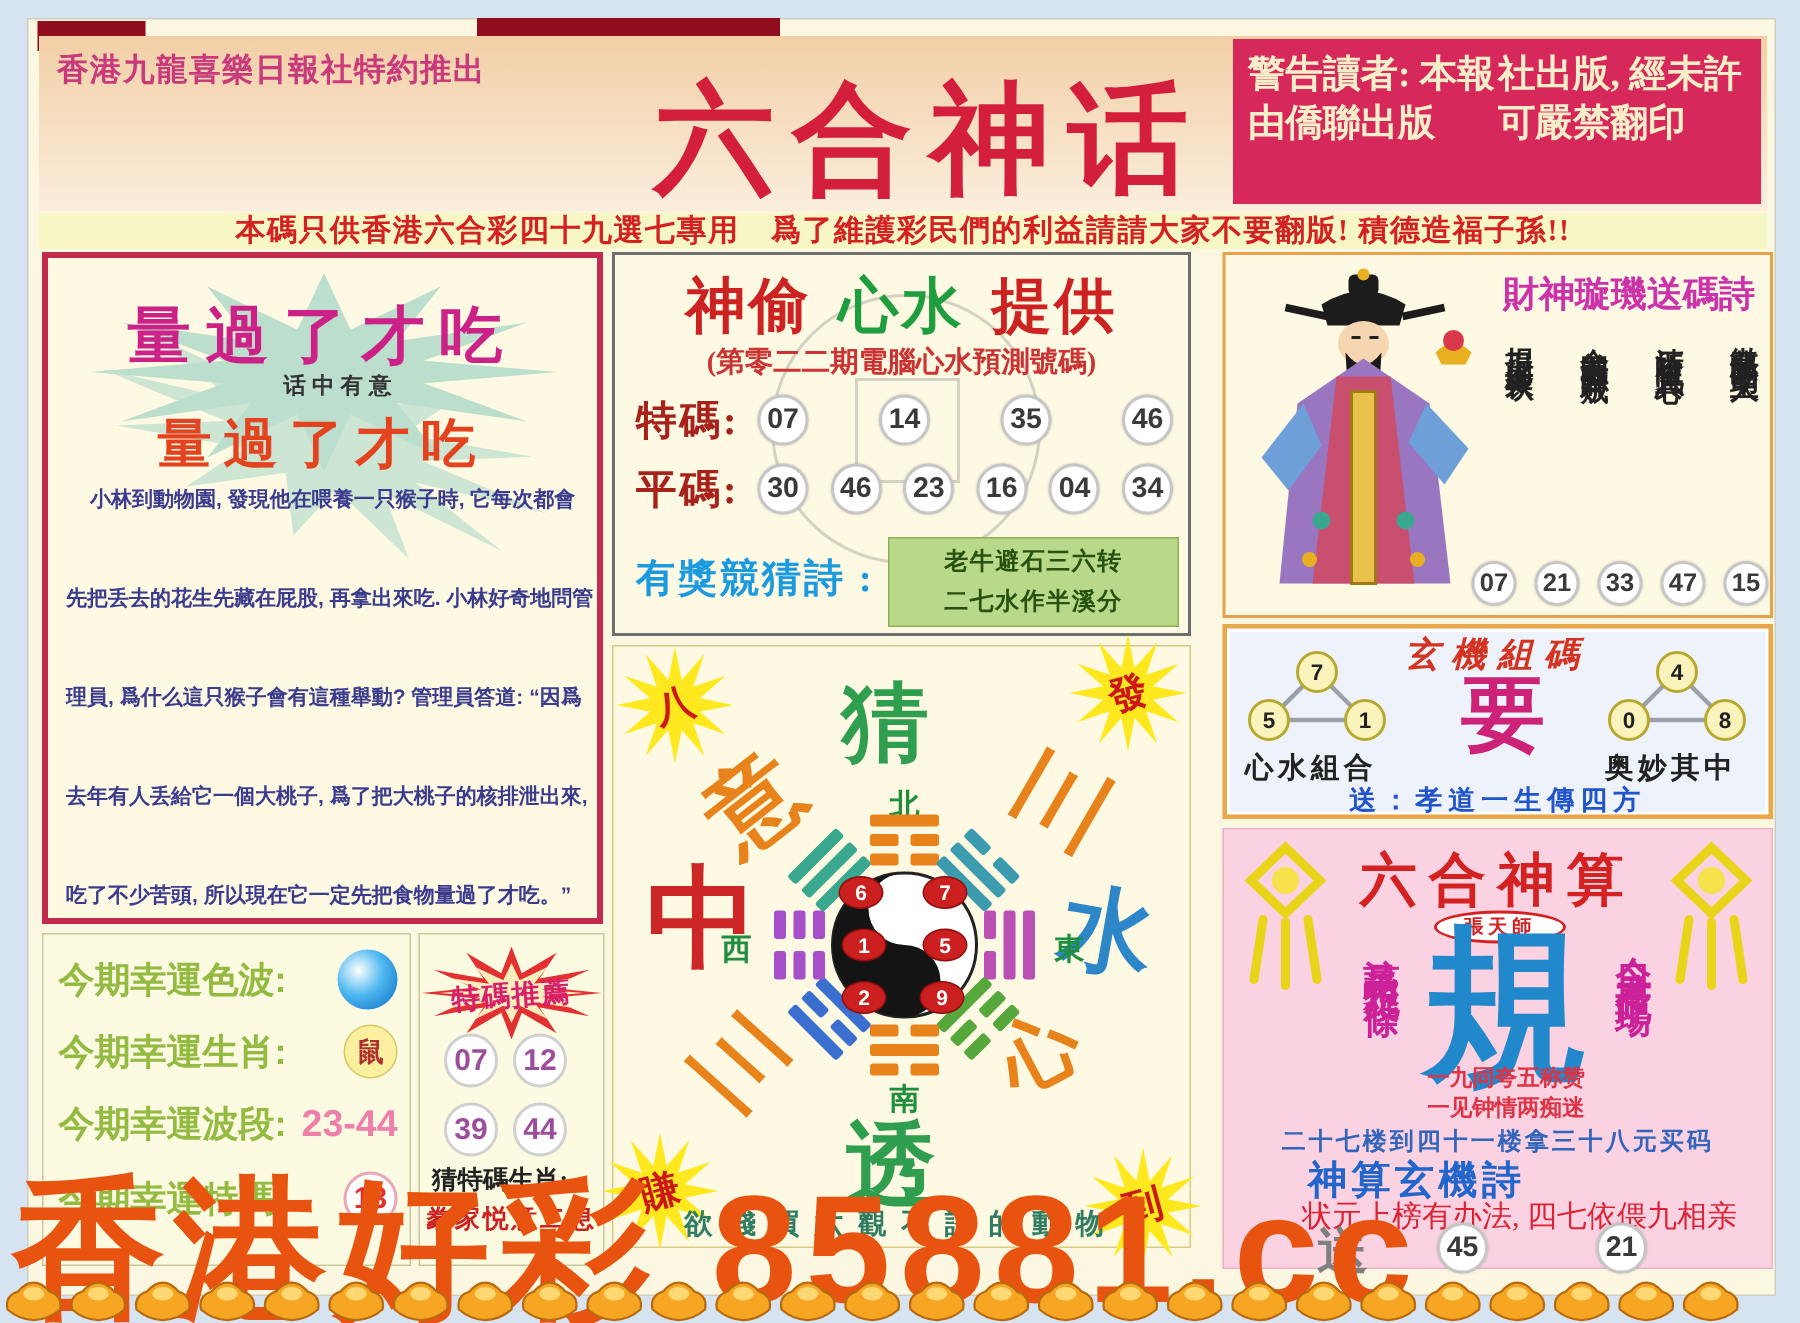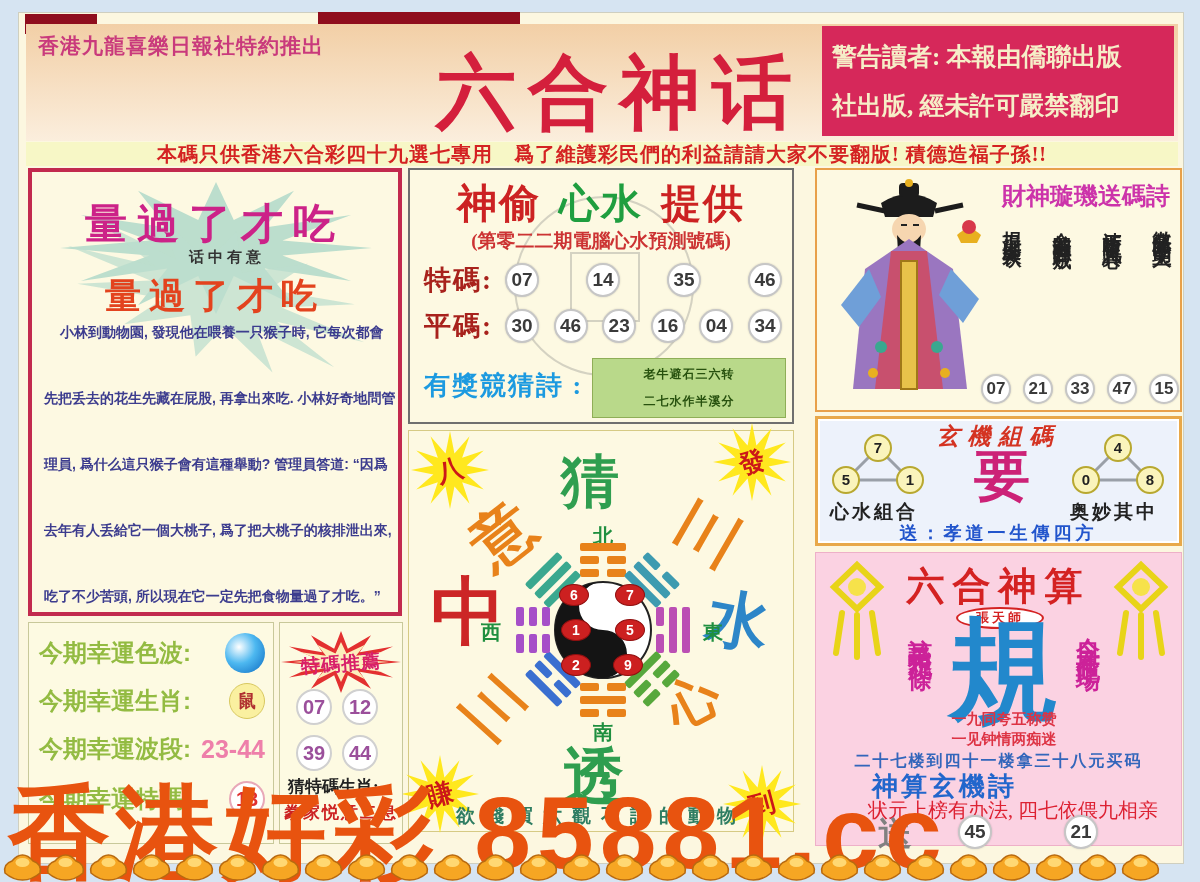--- a/index.html
+++ b/index.html
@@ -11,21 +11,21 @@
   .page{position:absolute;left:18px;top:12px;width:1166px;height:852px;background:#fcf7e0;border:1px solid #cfcfc0;}
   .strip1{position:absolute;left:25px;top:14px;width:72px;height:20px;background:#8f0d1d;}
   .strip2{position:absolute;left:318px;top:12px;width:202px;height:26px;background:#8f0d1d;}
 
   
   .header{position:absolute;left:26px;top:24px;width:1152px;height:117px;background:linear-gradient(180deg,#f2cfa6,#fbeedd);}
   .issue-box{position:absolute;left:8px;top:8px;width:310px;height:100px;color:#c93a7c;}
   .issue{margin:8px 0 10px 70px;font-family:"Liberation Serif",serif;font-weight:bold;font-size:27px;letter-spacing:4px;}
   .publisher{margin-left:4px;font-family:"Liberation Serif",serif;font-weight:bold;font-size:21px;letter-spacing:1px;}
   .main-title{position:absolute;left:378px;top:16px;width:432px;text-align:center;font-family:"Liberation Serif",serif;font-weight:bold;font-size:80px;color:#d41f3c;letter-spacing:12px;white-space:nowrap;}
-  .warning{position:absolute;left:796px;top:2px;width:352px;height:110px;background:#d6285a;color:#f6eec8;font-family:"Liberation Serif",serif;font-weight:bold;font-size:25px;display:flex;flex-direction:column;justify-content:space-around;padding:6px 10px;}
+  .warning{position:absolute;left:796px;top:2px;width:352px;height:110px;background:#d6285a;color:#f6eec8;font-family:"Liberation Serif",serif;font-weight:bold;font-size:25px;display:flex;flex-direction:row;justify-content:space-around;padding:6px 10px;}
   .banner{position:absolute;left:26px;top:142px;width:1152px;height:24px;background:#f7f7c6;color:#d42222;font-family:"Liberation Serif",serif;font-weight:bold;font-size:20px;text-align:center;line-height:24px;letter-spacing:1px;white-space:nowrap;overflow:hidden;}
 
   
   .humor{position:absolute;left:28px;top:168px;width:374px;height:448px;background:#fdf9e2;border:4px solid #c22a4e;}
   .burst{clip-path:var(--star12);}
   .burst-teal{position:absolute;left:28px;top:10px;width:312px;height:132px;background:#bcdecd;}
   .burst-teal.r2{transform:rotate(18deg);opacity:.75;}
   .humor-title{position:absolute;left:0;top:24px;width:100%;text-align:center;font-family:"Liberation Serif",serif;font-weight:bold;font-size:42px;color:#cc2288;letter-spacing:10px;}
   .humor-sub{position:absolute;left:0;top:76px;width:100%;text-align:center;font-family:"Liberation Serif",serif;font-weight:bold;font-size:15px;color:#333;letter-spacing:4px;margin-left:12px;}
   .humor-head{position:absolute;left:0;top:100px;width:100%;text-align:center;font-family:"Liberation Serif",serif;font-weight:bold;font-size:36px;color:#e3431e;letter-spacing:8px;}
@@ -42,21 +42,21 @@
   .xs-title .green{color:#1f9e3f;margin:0 6px;}
   .xs-sub{position:absolute;left:0;top:58px;width:100%;text-align:center;font-family:"Liberation Serif",serif;font-weight:bold;font-size:19px;color:#cc3333;}
   .xs-row{position:absolute;left:14px;width:358px;display:flex;align-items:center;}
   .xs-row.special{top:92px;}
   .xs-row.normal{top:138px;}
   .xs-label{font-family:"Liberation Serif",serif;font-weight:bold;font-size:27px;color:#a8221c;margin-right:12px;letter-spacing:2px;}
   .xs-nums{display:flex;flex:1;justify-content:space-between;align-items:center;}
   .numcircle{width:34px;height:34px;border-radius:50%;background:#fff;border:2px solid #c6c6c6;color:#3a3a3a;font-weight:bold;font-size:19px;display:flex;align-items:center;justify-content:center;box-shadow:0 0 2px rgba(0,0,0,.18);}
   .numcircle.small{width:30px;height:30px;font-size:17px;}
   .xs-riddle-label{position:absolute;left:14px;top:198px;font-family:"Liberation Serif",serif;font-weight:bold;font-size:26px;color:#1c9ae0;letter-spacing:2px;}
-  .xs-riddle-box{position:absolute;right:6px;top:188px;width:194px;height:60px;background:#b9d98a;border:1px solid #8fae57;display:flex;flex-direction:column;justify-content:center;text-align:center;font-family:"Liberation Serif",serif;font-weight:bold;font-size:12px;color:#27510e;line-height:27px;letter-spacing:1px;}
+  .xs-riddle-box{position:absolute;right:6px;top:188px;width:194px;height:60px;background:#b9d98a;border:1px solid #8fae57;display:flex;flex-direction:column;justify-content:center;text-align:center;font-family:"Liberation Serif",serif;font-weight:bold;font-size:16px;color:#27510e;line-height:27px;letter-spacing:1px;}
 
   
   .baguap{position:absolute;left:408px;top:430px;width:386px;height:402px;background:#fdf9e2;border:1px solid #d6ca84;}
   .bg-char{position:absolute;font-family:"Liberation Serif",serif;font-weight:bold;}
   .bg-cai{left:152px;top:12px;font-size:58px;color:#2f9e4f;}
   .bg-yi{left:62px;top:62px;font-size:62px;color:#e8821a;transform:rotate(-38deg);}
   .bg-three-tr{left:268px;top:60px;font-size:62px;color:#e8821a;transform:rotate(-60deg);}
   .bg-zhong{left:22px;top:132px;font-size:74px;color:#cc2626;}
   .bg-shui{left:298px;top:148px;font-size:62px;color:#2d86c8;transform:rotate(10deg);}
   .bg-three-bl{left:54px;top:238px;font-size:60px;color:#e8821a;transform:rotate(42deg);}

